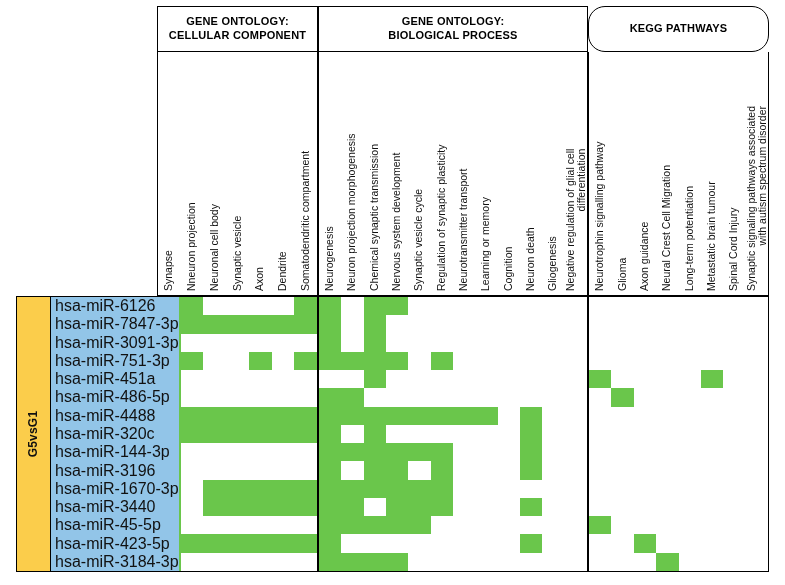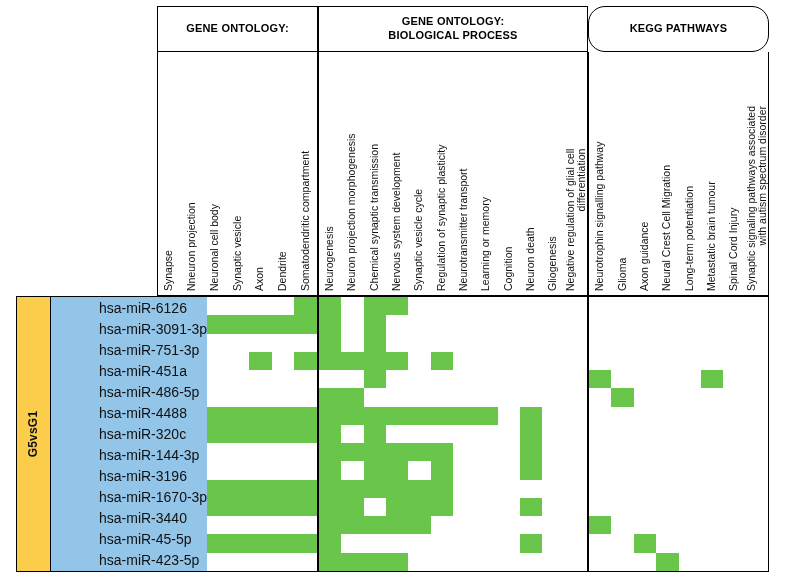--- a/index.html
+++ b/index.html
@@ -52,25 +52,24 @@
     flex: 1;
     background: #92c5e8;
     display: flex;
     flex-direction: column;
   }
   .row-label {
     flex: 1;
     display: flex;
     align-items: center;
     padding-left: 4px;
-    font-size: 14px;
+    font-size: 16px;
     color: #111;
     line-height: 1;
     white-space: nowrap;
-    margin-left: 44px;
   }
 
   
   .sec-head {
     position: absolute;
     top: 6px;
     height: 46px;
     border: 1.7px solid #000;
     display: flex;
     align-items: center;
@@ -149,20 +148,21 @@
 </style>
 </head>
 <body>
 
 <div id="root">
   <div class="grid-wrap">
 
     <div class="sec-head" id="cc-head">
       <div>
         <div>GENE ONTOLOGY:</div>
+        <div>CELLULAR COMPONENT</div>
       </div>
     </div>
     <div class="sec-head" id="bp-head">
       <div>
         <div>GENE ONTOLOGY:</div>
         <div>BIOLOGICAL PROCESS</div>
       </div>
     </div>
     <div class="sec-head" id="kg-head">
       <div>
@@ -761,29 +761,31 @@
           <div class="dcell"></div>
         </div>
       </div>
 
     <div class="gutter">
       <div class="gutter-group">
         <span>G5vsG1</span>
       </div>
       <div class="gutter-rows">
           <div class="row-label">hsa-miR-6126</div>
+          <div class="row-label">hsa-miR-7847-3p</div>
           <div class="row-label">hsa-miR-3091-3p</div>
           <div class="row-label">hsa-miR-751-3p</div>
           <div class="row-label">hsa-miR-451a</div>
           <div class="row-label">hsa-miR-486-5p</div>
           <div class="row-label">hsa-miR-4488</div>
           <div class="row-label">hsa-miR-320c</div>
           <div class="row-label">hsa-miR-144-3p</div>
           <div class="row-label">hsa-miR-3196</div>
           <div class="row-label">hsa-miR-1670-3p</div>
           <div class="row-label">hsa-miR-3440</div>
           <div class="row-label">hsa-miR-45-5p</div>
           <div class="row-label">hsa-miR-423-5p</div>
+          <div class="row-label">hsa-miR-3184-3p</div>
         </div>
     </div>
 
   </div>
 </div>
 
 </body></html>

